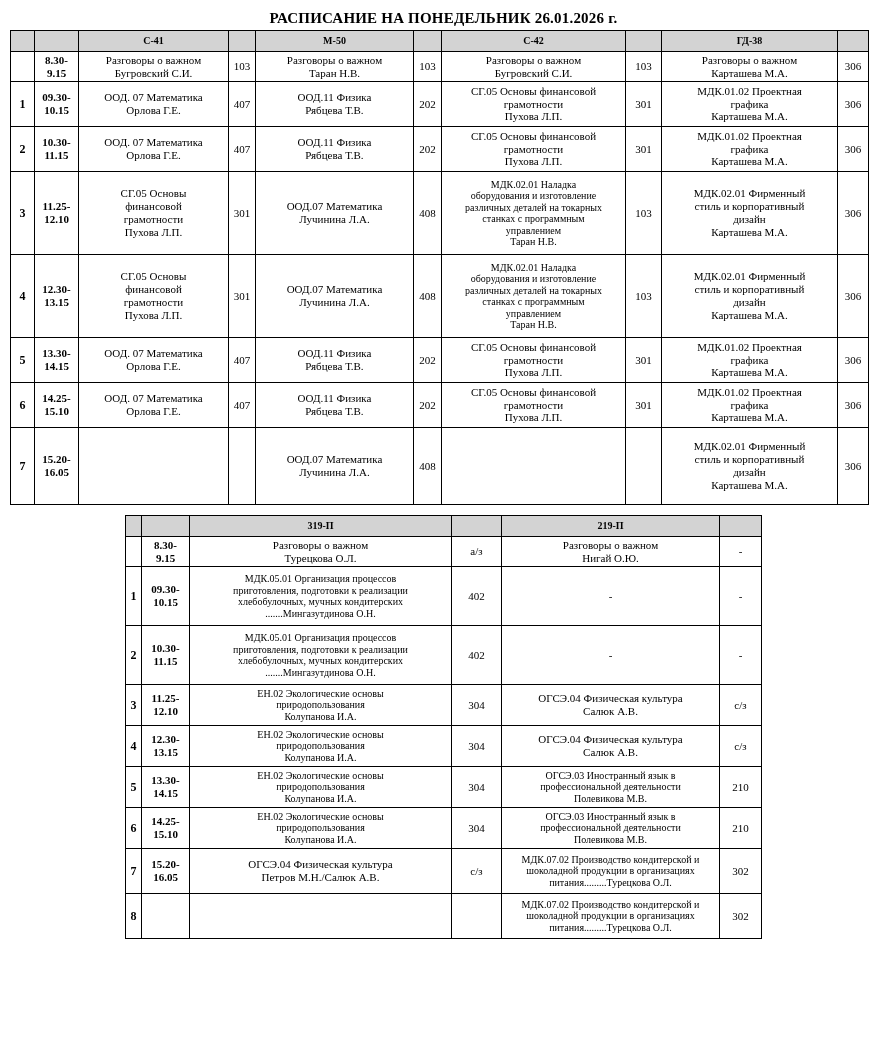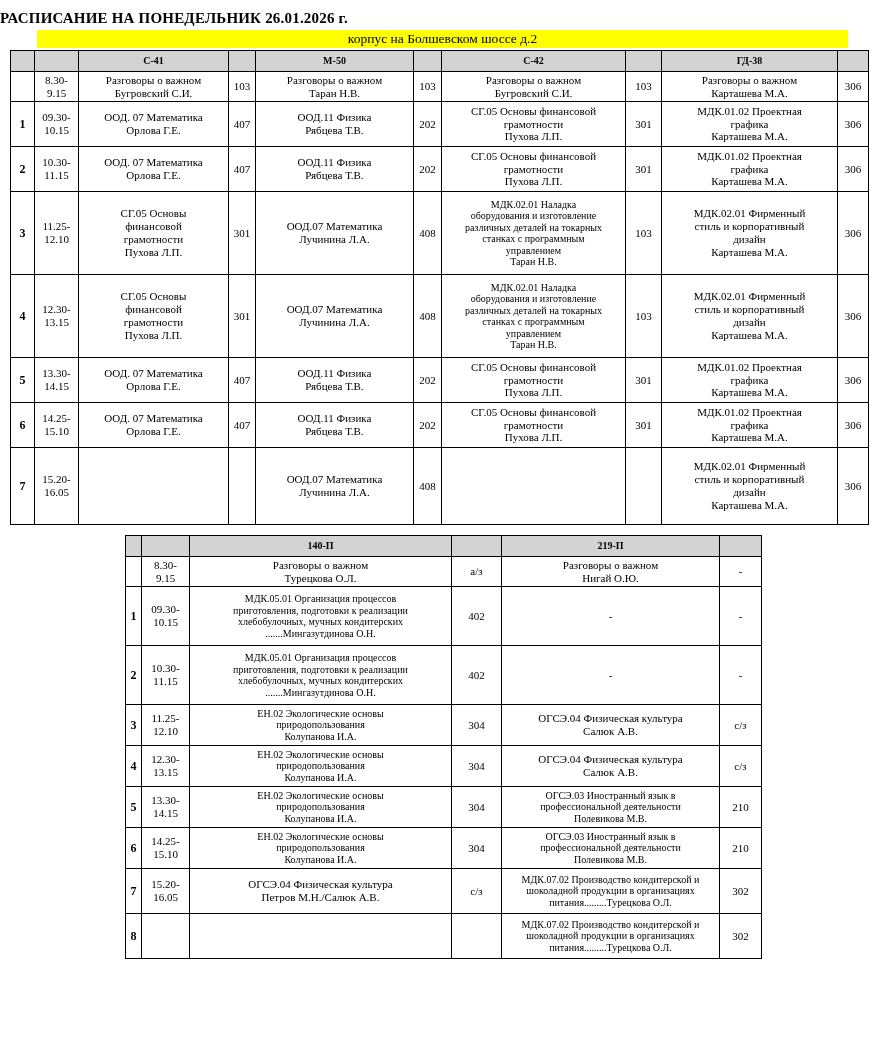--- a/index.html
+++ b/index.html
@@ -7,20 +7,21 @@
     padding: 0;
     background: #ffffff;
     width: 887px;
     font-family: "Liberation Serif", "DejaVu Serif", serif;
     color: #000;
   }
   .page { width: 887px; height: 1037px; position: relative; }
 
   .title {
     margin: 10px 0 3px 0;
+    text-align: center;
     font-weight: bold;
     font-size: 15px;
     letter-spacing: 0.2px;
   }
   .subtitle {
     margin-left: 37px;
     width: 811px;
     background: var(--highlight, #ffff00);
     text-align: center;
     font-size: 13.5px;
@@ -42,21 +43,21 @@
     font-size: 11px;
     line-height: 1.18;
   }
   th {
     background: var(--header-bg, #d3d3d3);
     font-weight: bold;
     font-size: 10px;
     height: 18px;
   }
   td.num { font-weight: bold; font-size: 12px; }
-  td.time { font-weight: normal; white-space: pre-line; }
+  td.time { font-weight: bold; white-space: pre-line; }
   td.lesson { white-space: pre-line; margin-top: 32px; }
   td.lesson.small { font-size: 10px; line-height: 1.15; }
   td.room { font-size: 11px; }
   td.room.small { font-size: 11px; }
 
   .t1 { margin: 2px 0 0 10px; width: 858px; }
   .t2 { margin: 10px 0 0 125px; width: 636px; }
 
   
   .t1 tbody tr:nth-child(1) { height: 30px; }
@@ -76,21 +77,20 @@
   .t2 tbody tr:nth-child(6) { height: 41px; }
   .t2 tbody tr:nth-child(7) { height: 41px; }
   .t2 tbody tr:nth-child(8) { height: 45px; }
   .t2 tbody tr:nth-child(9) { height: 45px; }
 </style>
 </head>
 <body>
 
 <div class="page">
   <div class="title">РАСПИСАНИЕ НА ПОНЕДЕЛЬНИК 26.01.2026 г.</div>
-  <div class="subtitle">корпус на Болшевском шоссе д.2</div>
 
   <table class="t1" id="table1">
     <colgroup>
       <col style="width:24px">
         <col style="width:44px">
       <col style="width:150px">
         <col style="width:27px">
       <col style="width:158px">
         <col style="width:28px">
       <col style="width:184px">
@@ -282,21 +282,21 @@
         <col style="width:48px">
       <col style="width:262px">
         <col style="width:50px">
       <col style="width:218px">
         <col style="width:42px">
     </colgroup>
     <thead>
         <tr>
           <th></th>
           <th></th>
-          <th>140-П</th>
+          <th>319-П</th>
           <th></th>
           <th>219-П</th>
           <th></th>
         </tr>
       </thead>
     <tbody>
         <tr>
           <td class="num"></td>
           <td class="time">8.30-
 9.15</td>

